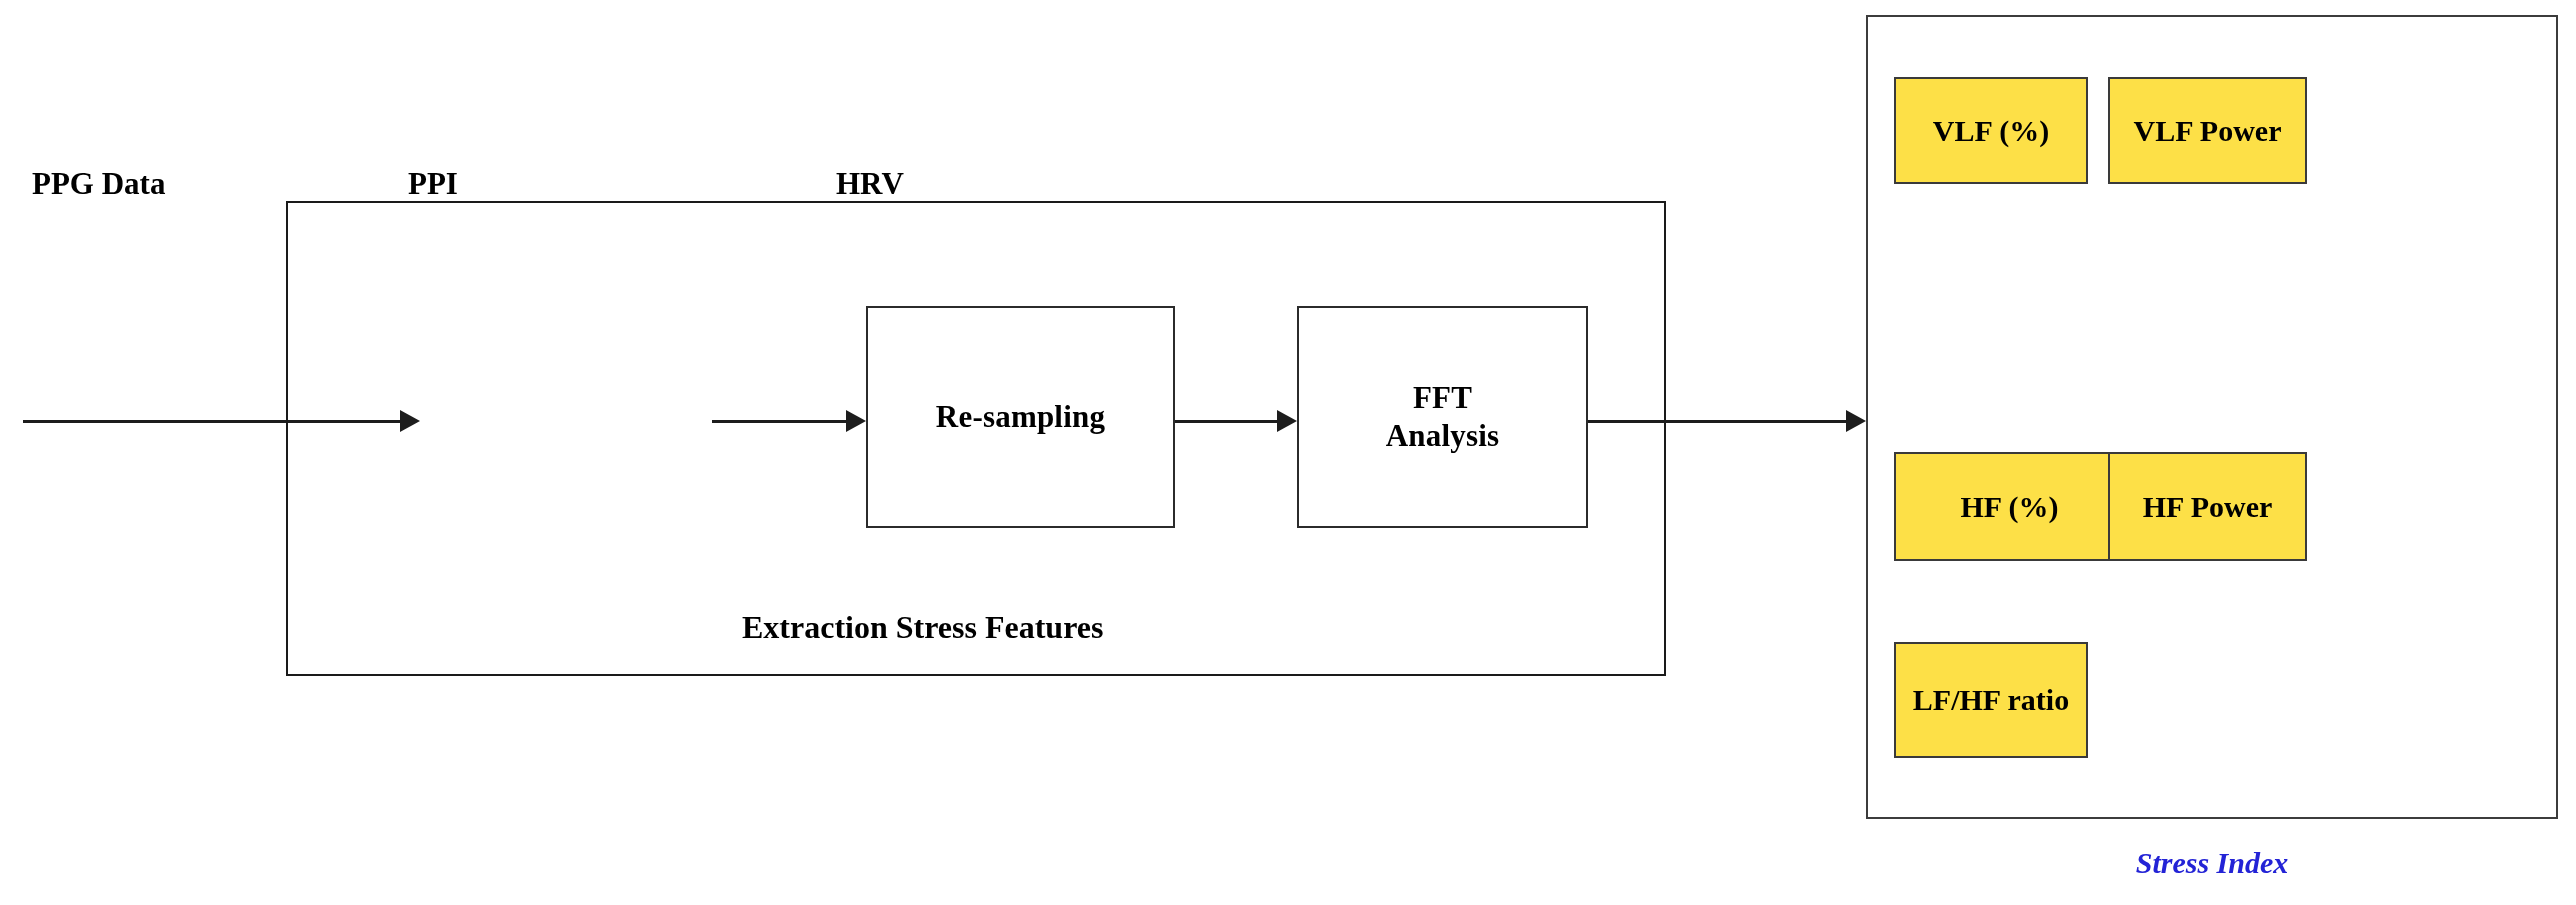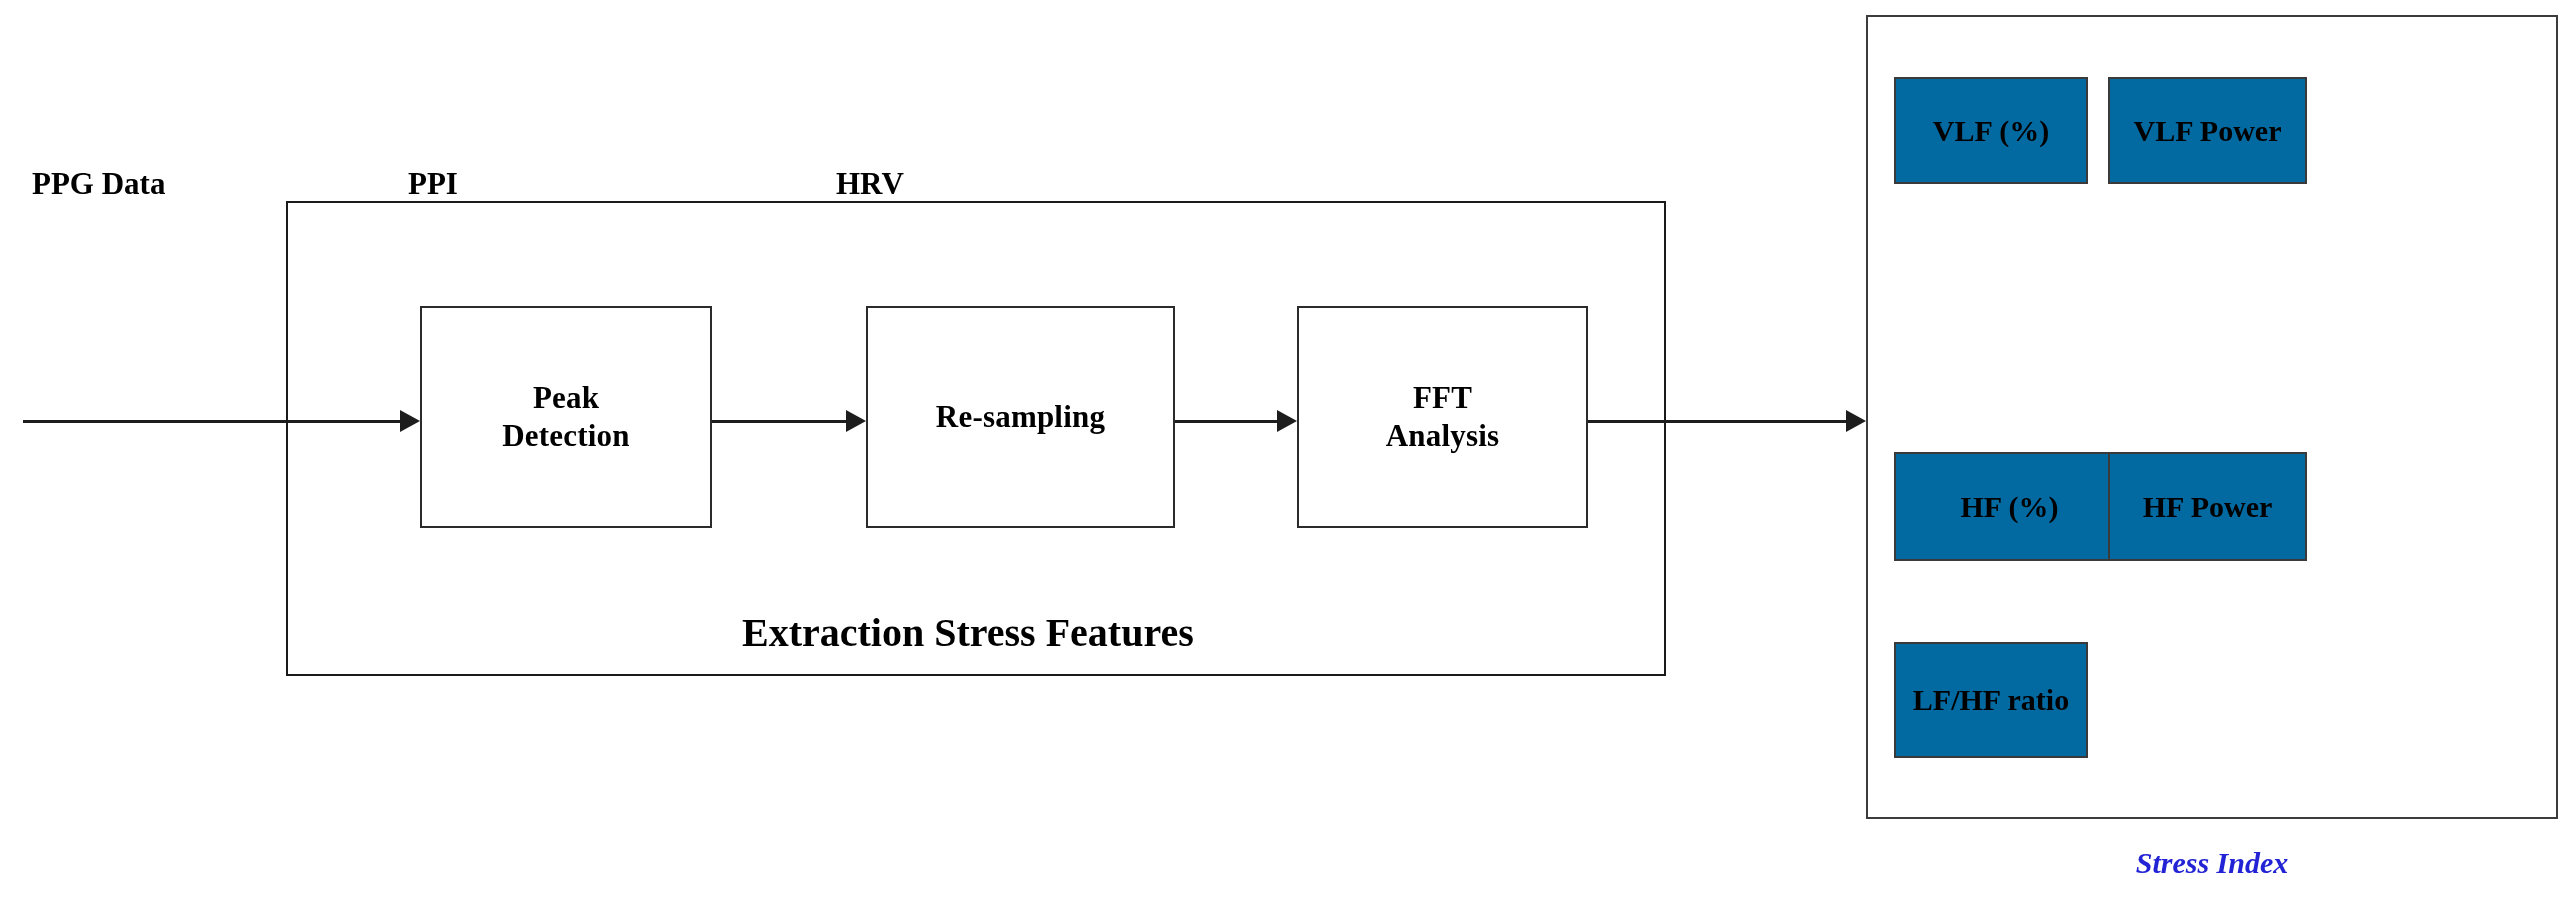--- a/index.html
+++ b/index.html
@@ -48,21 +48,21 @@
 
   #box-peak      { left: 420px;  top: 306px; width: 292px; height: 222px; }
   #box-resample  { left: 866px; top: 306px; width: 309px; height: 222px; }
   #box-fft       { left: 1297px; top: 306px; width: 291px; height: 222px; }
 
   
   .feat-box {
     position: absolute;
     border: 2.5px solid #3a3a3a;
     box-sizing: border-box;
-    background: #0369a1;
+    background: #fde047;
     display: flex;
     align-items: center;
     justify-content: center;
     font-weight: bold;
     font-size: 30px;
     color: #000000;
     white-space: nowrap;
   }
 
   
@@ -115,26 +115,20 @@
 
 <div id="canvas">
 
   <div class="conn-line" style="left:23px; top:420px; width:379px;"></div>
   <div class="arrow-head" style="left:400px; top:410px;"></div>
 
   <div class="label" id="lbl-ppg">PPG Data</div>
 
   <div class="group-box"></div>
 
-  <div class="proc-box" id="box-peak">
-    <div>
-      <span>Peak</span>
-      <span>Detection</span>
-    </div>
-  </div>
 
   <div class="proc-box" id="box-resample">
     <div>
       <span>Re-sampling</span>
     </div>
   </div>
 
   <div class="proc-box" id="box-fft">
     <div>
       <span>FFT</span>
@@ -148,21 +142,21 @@
   <div class="label" id="lbl-ppi">PPI</div>
 
   <div class="conn-line" style="left:1175px; top:420px; width:102px;"></div>
   <div class="arrow-head" style="left:1277px; top:410px;"></div>
 
   <div class="conn-line" style="left:1588px; top:420px; width:258px;"></div>
   <div class="arrow-head" style="left:1846px; top:410px;"></div>
 
   <div class="label" id="lbl-hrv">HRV</div>
 
-  <div class="page-label" id="lbl-extraction" style="left:742px; top:609px; font-size:40px;">Extraction Stress Features</div>
+  <div class="page-label" id="lbl-extraction" style="left:742px; top:609px; font-size:32px;">Extraction Stress Features</div>
 
   <div class="panel-box"></div>
 
   <div class="feat-box" style="left:1894px; top:77px; width:194px; height:107px;">
     <span>VLF (%)</span>
   </div>
 
   <div class="feat-box" style="left:2108px; top:77px; width:199px; height:107px;">
     <span>VLF Power</span>
   </div>

